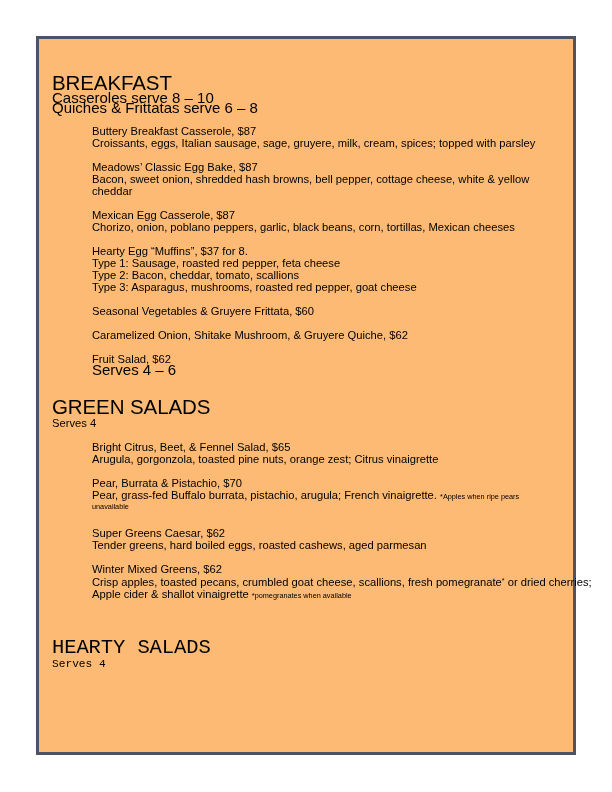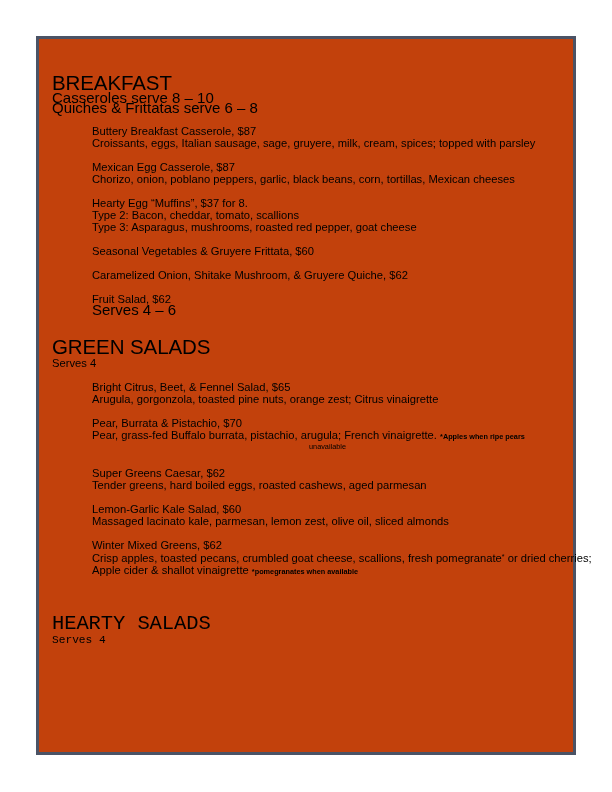--- a/index.html
+++ b/index.html
@@ -15,21 +15,21 @@
     font-family: "Liberation Sans", sans-serif;
     color: #000000;
   }
   .page-frame {
     position: absolute;
     left: 36px;
     top: 36px;
     width: 534px;
     height: 713px;
     border: 3px solid #4b5365;
-    background: #c2410c;
+    background: #fdba74;
   }
   .content {
     position: absolute;
     left: 13px;
     top: 34px;
     right: 10px;
   }
   .section-title {
     font-size: 20.5px;
     line-height: 20px;
@@ -49,25 +49,23 @@
     margin-top: 12px;
     margin-left: 40px;
   }
   .item-line {
     font-size: 11.2px;
     line-height: 12px;
   }
   .fine {
     font-size: 7.3px;
     line-height: 8px;
-    text-align: center;
   }
   .fine-inline {
     font-size: 7.3px;
-    font-weight: bold;
   }
   .sup {
     font-size: 7px;
     vertical-align: 3px;
   }
   .section + .section {
     margin-top: 22px;
   }
   .section.hearty {
     margin-top: 36px;
@@ -83,28 +81,33 @@
     <div class="section">
       <h2 class="section-title">BREAKFAST</h2>
       <div class="section-note-small">Casseroles serve 8 – 10</div>
       <div class="section-note-small">Quiches &amp; Frittatas serve 6 – 8</div>
 
       <div class="item">
         <div class="item-line">Buttery Breakfast Casserole, $87</div>
         <div class="item-line">Croissants, eggs, Italian sausage, sage, gruyere, milk, cream, spices; topped with parsley</div>
       </div>
 
+      <div class="item">
+        <div class="item-line">Meadows’ Classic Egg Bake, $87</div>
+        <div class="item-line" style="width:480px">Bacon, sweet onion, shredded hash browns, bell pepper, cottage cheese, white &amp; yellow cheddar</div>
+      </div>
 
       <div class="item">
         <div class="item-line">Mexican Egg Casserole, $87</div>
         <div class="item-line">Chorizo, onion, poblano peppers, garlic, black beans, corn, tortillas, Mexican cheeses</div>
       </div>
 
       <div class="item">
         <div class="item-line">Hearty Egg “Muffins”, $37 for 8.</div>
+        <div class="item-line">Type 1: Sausage, roasted red pepper, feta cheese</div>
         <div class="item-line">Type 2: Bacon, cheddar, tomato, scallions</div>
         <div class="item-line">Type 3: Asparagus, mushrooms, roasted red pepper, goat cheese</div>
       </div>
 
       <div class="item">
         <div class="item-line">Seasonal Vegetables &amp; Gruyere Frittata, $60</div>
       </div>
 
       <div class="item">
         <div class="item-line">Caramelized Onion, Shitake Mushroom, &amp; Gruyere Quiche, $62</div>
@@ -129,24 +132,20 @@
         <div class="item-line">Pear, Burrata &amp; Pistachio, $70</div>
         <div class="item-line"><span>Pear, grass-fed Buffalo burrata, pistachio, arugula; French vinaigrette. </span><span class="fine-inline">*Apples when ripe pears</span></div>
         <div class="fine">unavailable</div>
       </div>
 
       <div class="item" style="margin-top:16px">
         <div class="item-line">Super Greens Caesar, $62</div>
         <div class="item-line">Tender greens, hard boiled eggs, roasted cashews, aged parmesan</div>
       </div>
 
-      <div class="item">
-        <div class="item-line">Lemon-Garlic Kale Salad, $60</div>
-        <div class="item-line">Massaged lacinato kale, parmesan, lemon zest, olive oil, sliced almonds</div>
-      </div>
 
       <div class="item">
         <div class="item-line">Winter Mixed Greens, $62</div>
         <div class="item-line" style="width:505px"><span>Crisp apples, toasted pecans, crumbled goat cheese, scallions, fresh pomegranate</span><span class="sup">*</span><span> or dried cherries; Apple cider &amp; shallot vinaigrette </span><span class="fine-inline">*pomegranates when available</span></div>
       </div>
     </div>
 
     <div class="section hearty">
       <h2 class="section-title">HEARTY SALADS</h2>
       <div class="section-note">Serves 4</div>

